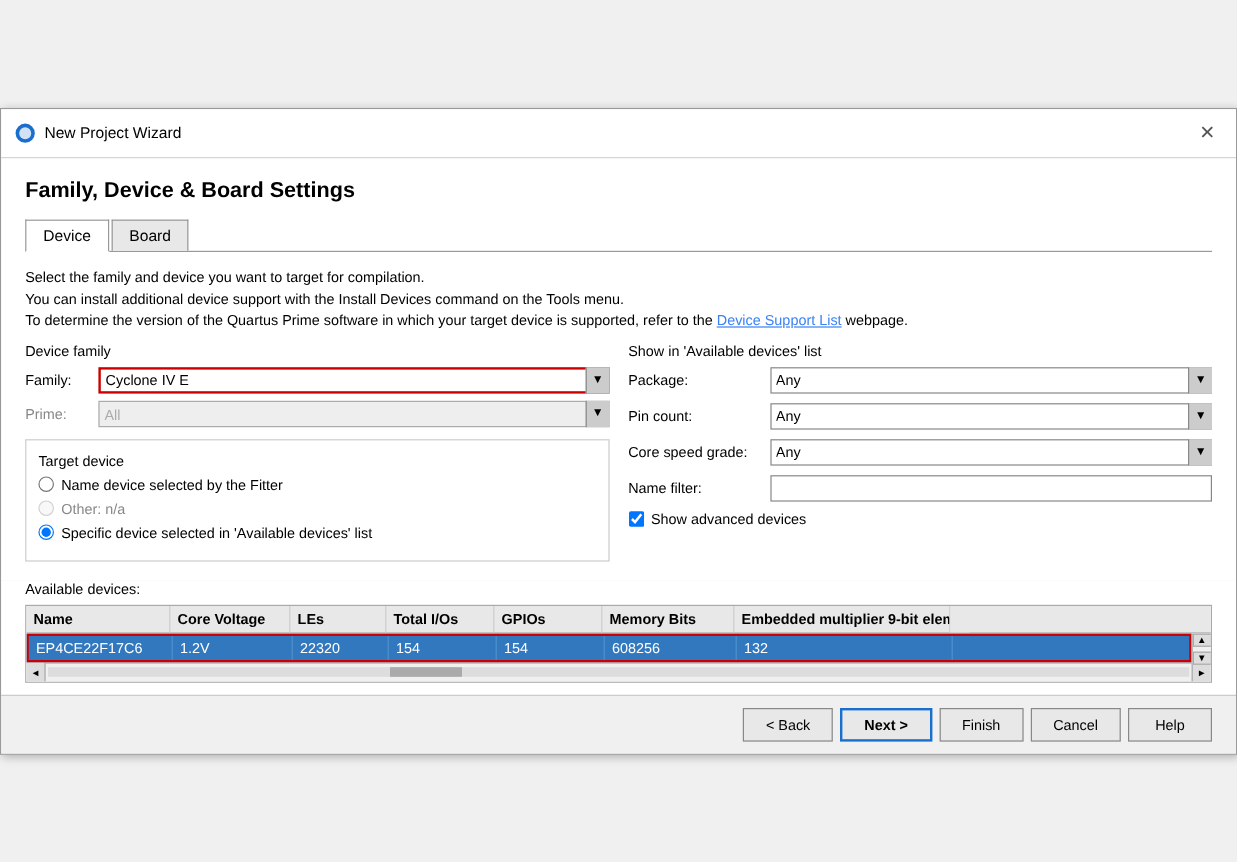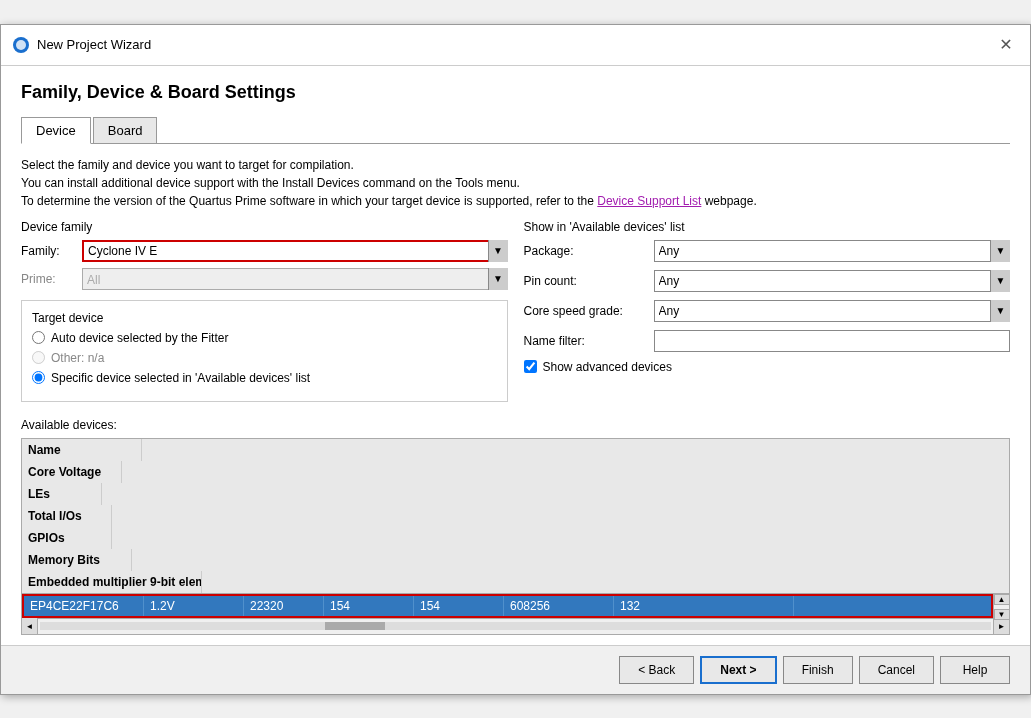--- a/index.html
+++ b/index.html
@@ -88,21 +88,21 @@
       position: relative;
       z-index: 1;
     }
     .description {
       font-size: 12px;
       color: #000;
       margin-bottom: 8px;
       line-height: 1.5;
     }
     .description a {
-      color: #a21caf;
+      color: #3b82f6;
       text-decoration: underline;
     }
     .main-area {
       display: flex;
       gap: 16px;
       margin-top: 10px;
     }
     .left-panel {
       flex: 1;
       max-width: 510px;
@@ -203,21 +203,21 @@
     .radio-row input[type="radio"] {
       margin: 0;
     }
     .radio-row.disabled {
       color: #888;
     }
     .right-form-row {
       display: flex;
       align-items: center;
       margin-bottom: 8px;
-      gap: 20px;
+      gap: 8px;
     }
     .right-label {
       font-size: 12px;
       color: #000;
       min-width: 110px;
     }
     .right-select-wrapper {
       flex: 1;
       position: relative;
       display: flex;
@@ -258,21 +258,20 @@
     }
     .table-container {
       border: 1px solid #aaa;
       overflow: hidden;
       position: relative;
     }
     .table-header {
       display: flex;
       background: #e8e8e8;
       border-bottom: 1px solid #aaa;
-      flex-direction: column;
     }
     .th {
       padding: 4px 6px;
       font-size: 12px;
       font-weight: bold;
       border-right: 1px solid #ccc;
       text-align: left;
       white-space: nowrap;
     }
     .table-body {
@@ -461,21 +460,21 @@
               </select>
               <span class="select-arrow">▼</span>
             </div>
           </div>
         </div>
 
         <div class="section-box" style="margin-top:10px;">
           <div class="section-title">Target device</div>
           <div class="radio-row">
             <input type="radio" name="target" style="">
-            <span>Auto device selected by the Fitter</span>
+            <span>Name device selected by the Fitter</span>
           </div>
           <div class="radio-row disabled">
             <input type="radio" name="target" disabled="" style="">
             <span>Other:  n/a</span>
           </div>
           <div class="radio-row">
             <input type="radio" name="target" checked="" style="">
             <span>Specific device selected in 'Available devices' list</span>
           </div>
         </div>

